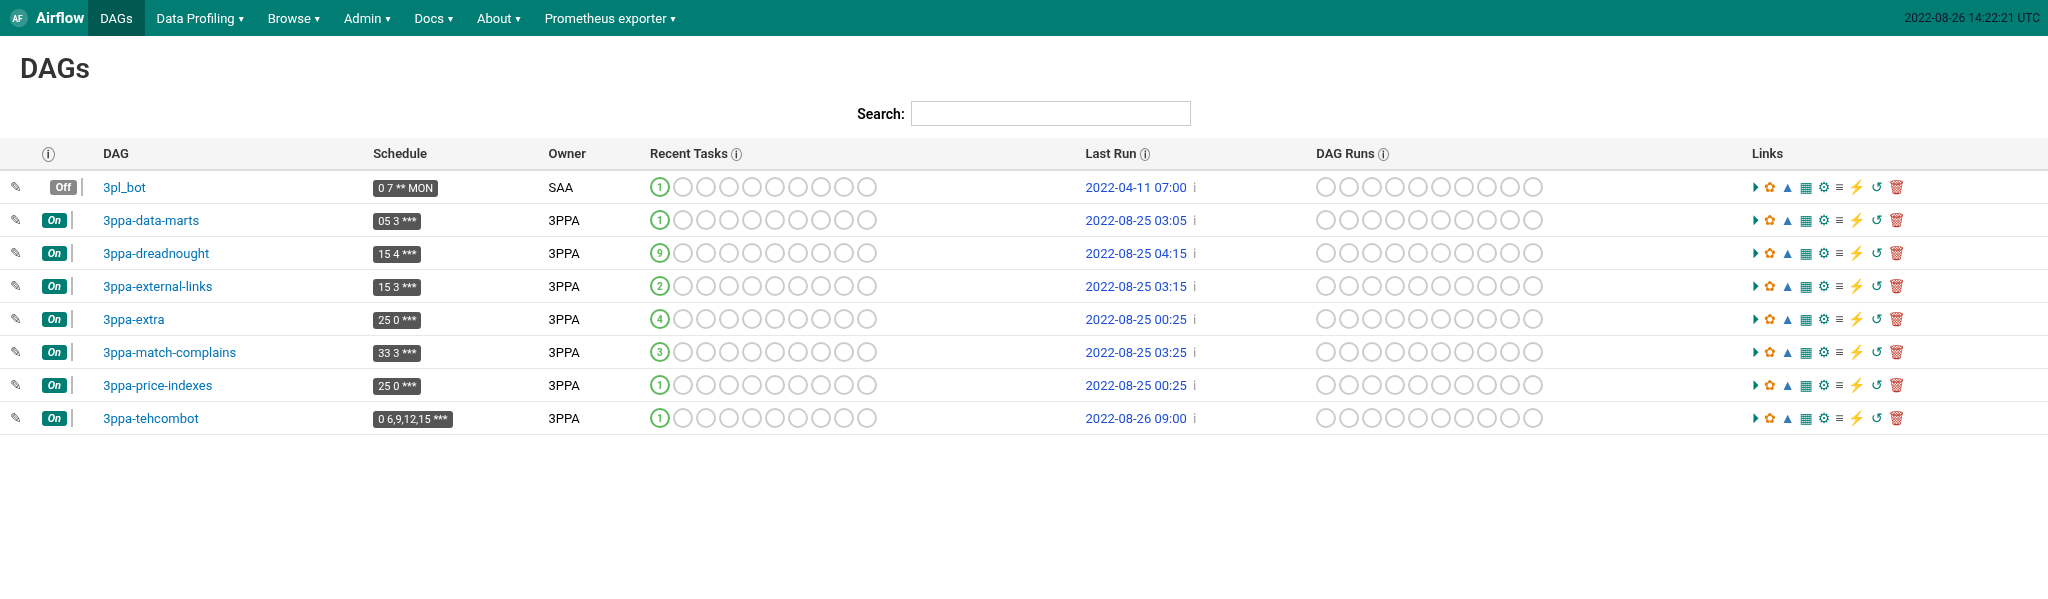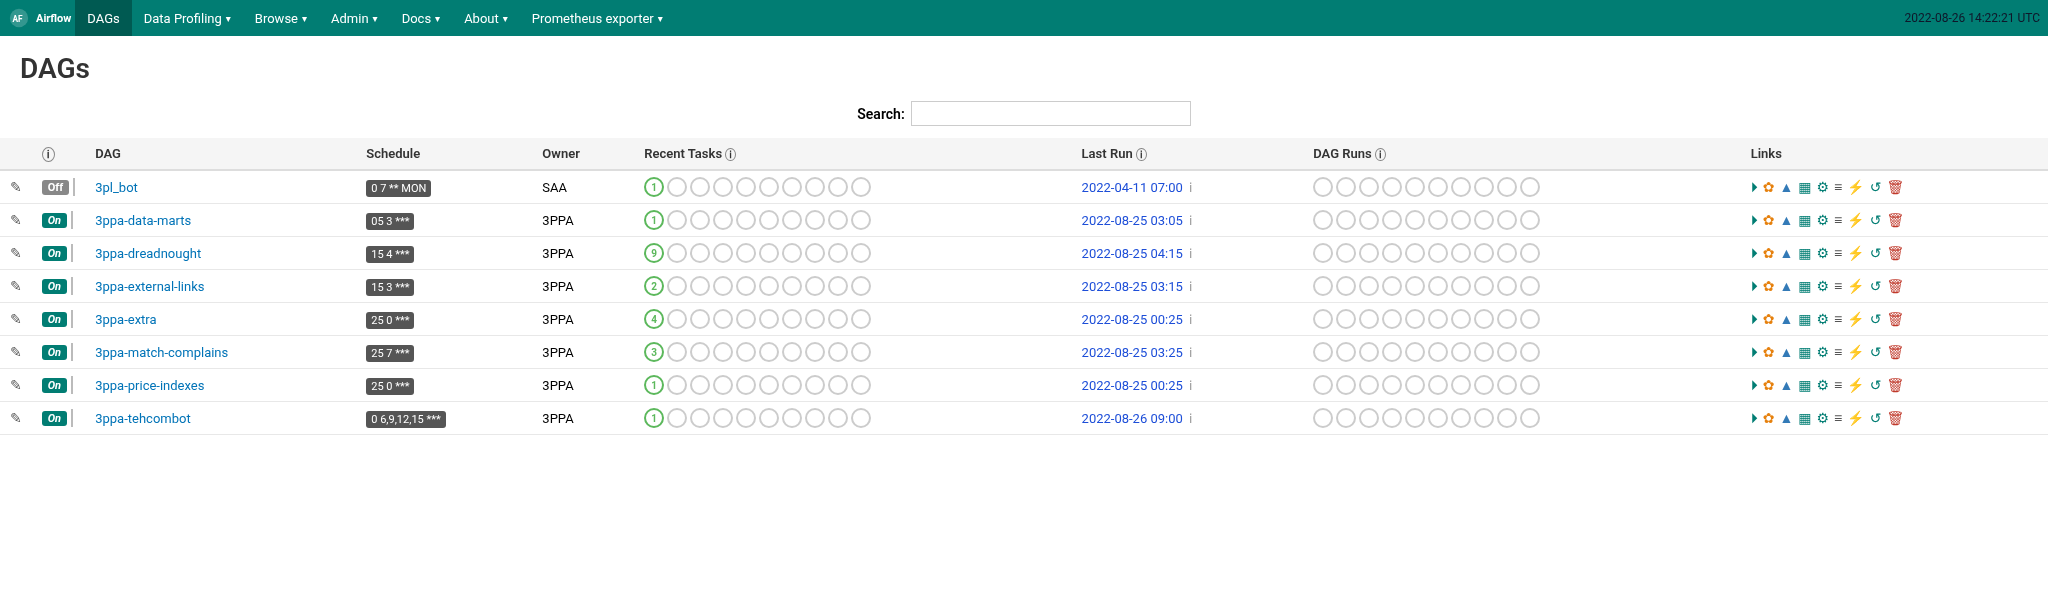--- a/index.html
+++ b/index.html
@@ -74,20 +74,21 @@
 
     
     .toggle-off {
       background: #888;
       color: #fff;
       border-radius: 3px;
       padding: 1px 6px;
       font-size: 11px;
       font-weight: 700;
       display: inline-block;
+      margin-left: 8px;
     }
     .toggle-on {
       background: #017d73;
       color: #fff;
       border-radius: 3px;
       padding: 1px 6px;
       font-size: 11px;
       font-weight: 700;
       display: inline-block;
       font-style: italic;
@@ -135,21 +136,21 @@
   </style>
 </head>
 <body>
 
 <nav class="navbar">
   <div class="navbar-brand">
     <svg class="navbar-brand-logo" viewBox="0 0 24 24" fill="none">
       <circle cx="12" cy="12" r="10" fill="rgba(255,255,255,0.2)"></circle>
       <text x="5" y="16" font-size="9" fill="white" font-weight="bold">AF</text>
     </svg>
-    <span style="font-weight:700; font-size:11px;">Airflow</span>
+    <span style="font-weight:700; font-size:15px;">Airflow</span>
   </div>
 
   <div class="nav-item active">
     <span>DAGs</span>
   </div>
   <div class="nav-item">
     <span>Data Profiling</span>
     <span class="nav-arrow">▾</span>
   </div>
   <div class="nav-item">
@@ -479,21 +480,21 @@
         </tr>
         <tr>
           <td><span style="color:#555;cursor:pointer;font-size:14px;">✎</span></td>
           <td>
             <div class="toggle-wrapper">
     <span class="toggle-on">On</span>
     <span class="toggle-divider"></span>
   </div>
           </td>
           <td><a class="dag-link">3ppa-match-complains</a></td>
-          <td><span class="schedule-badge">25 7 ***</span></td>
+          <td><span class="schedule-badge">33 3 ***</span></td>
           <td>3PPA</td>
           <td>
             <div class="task-circles">
               <div class="circle">3</div>
               <div class="circle empty"></div>
               <div class="circle empty"></div>
               <div class="circle empty"></div>
               <div class="circle empty"></div>
               <div class="circle empty"></div>
               <div class="circle empty"></div>

